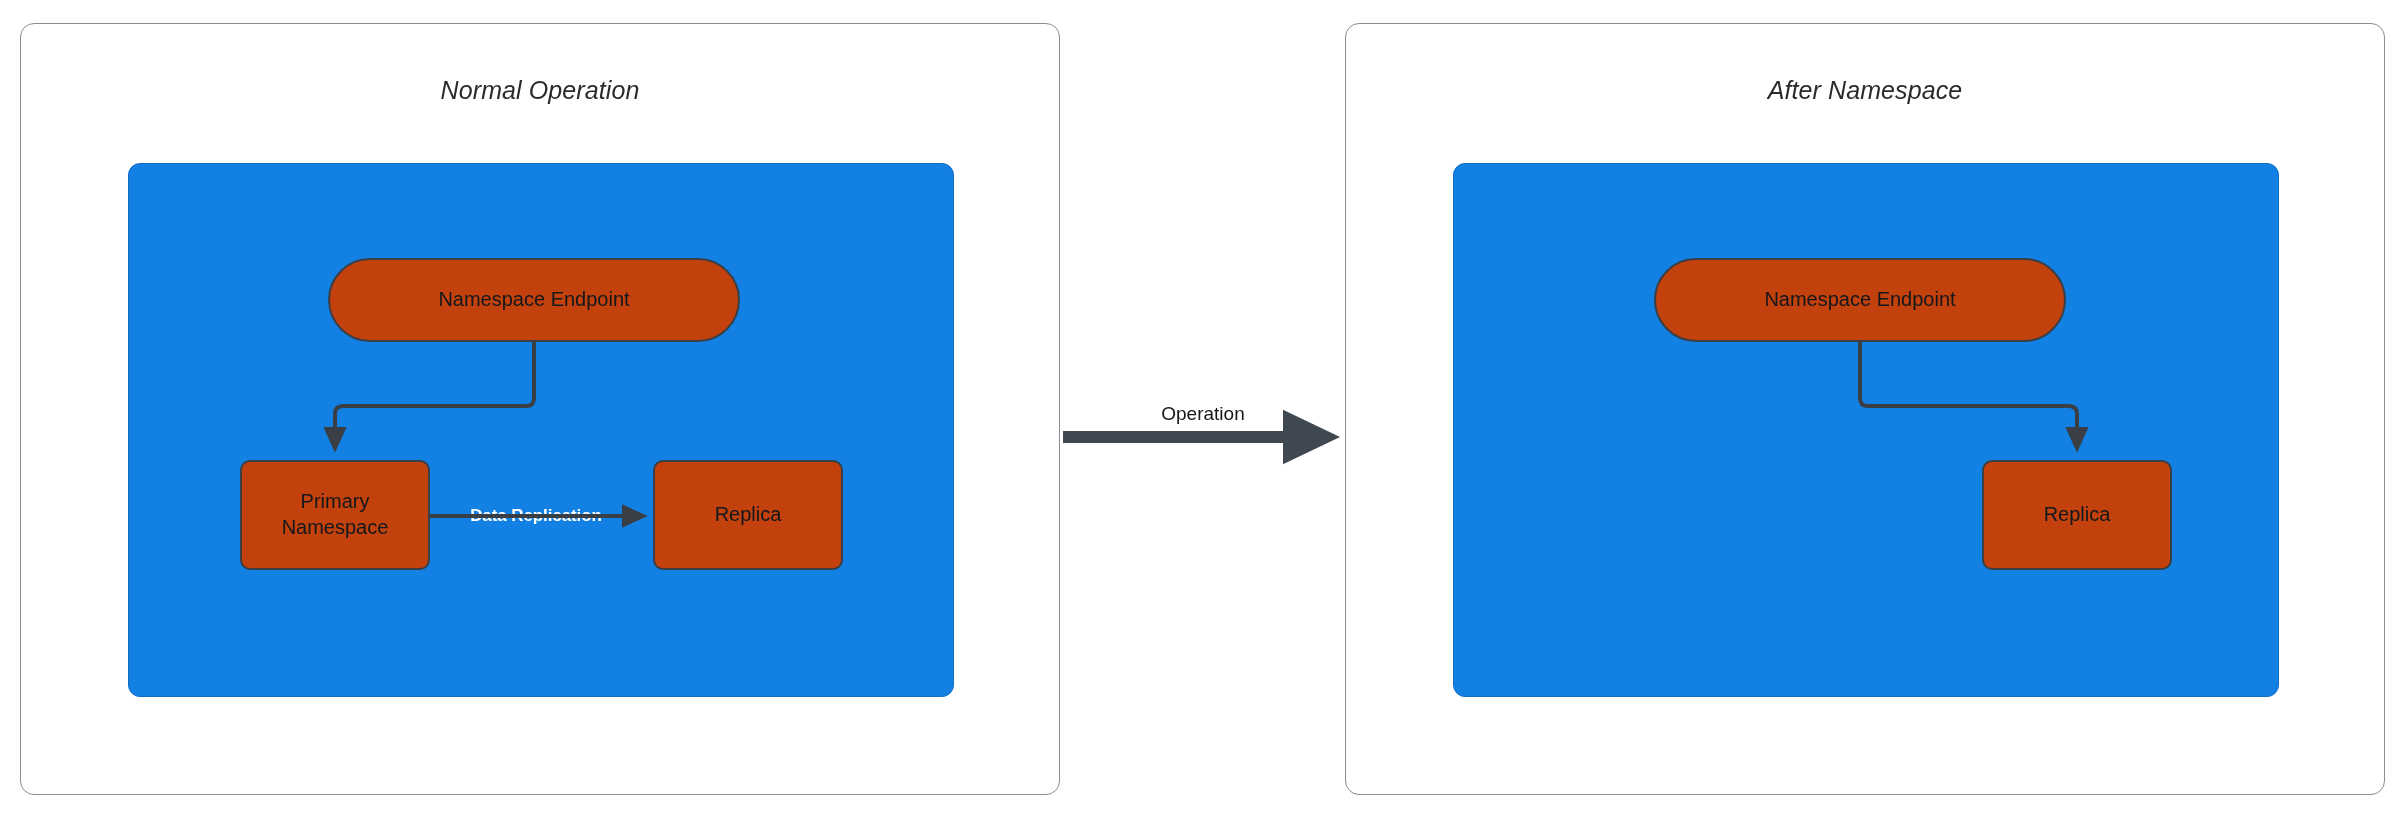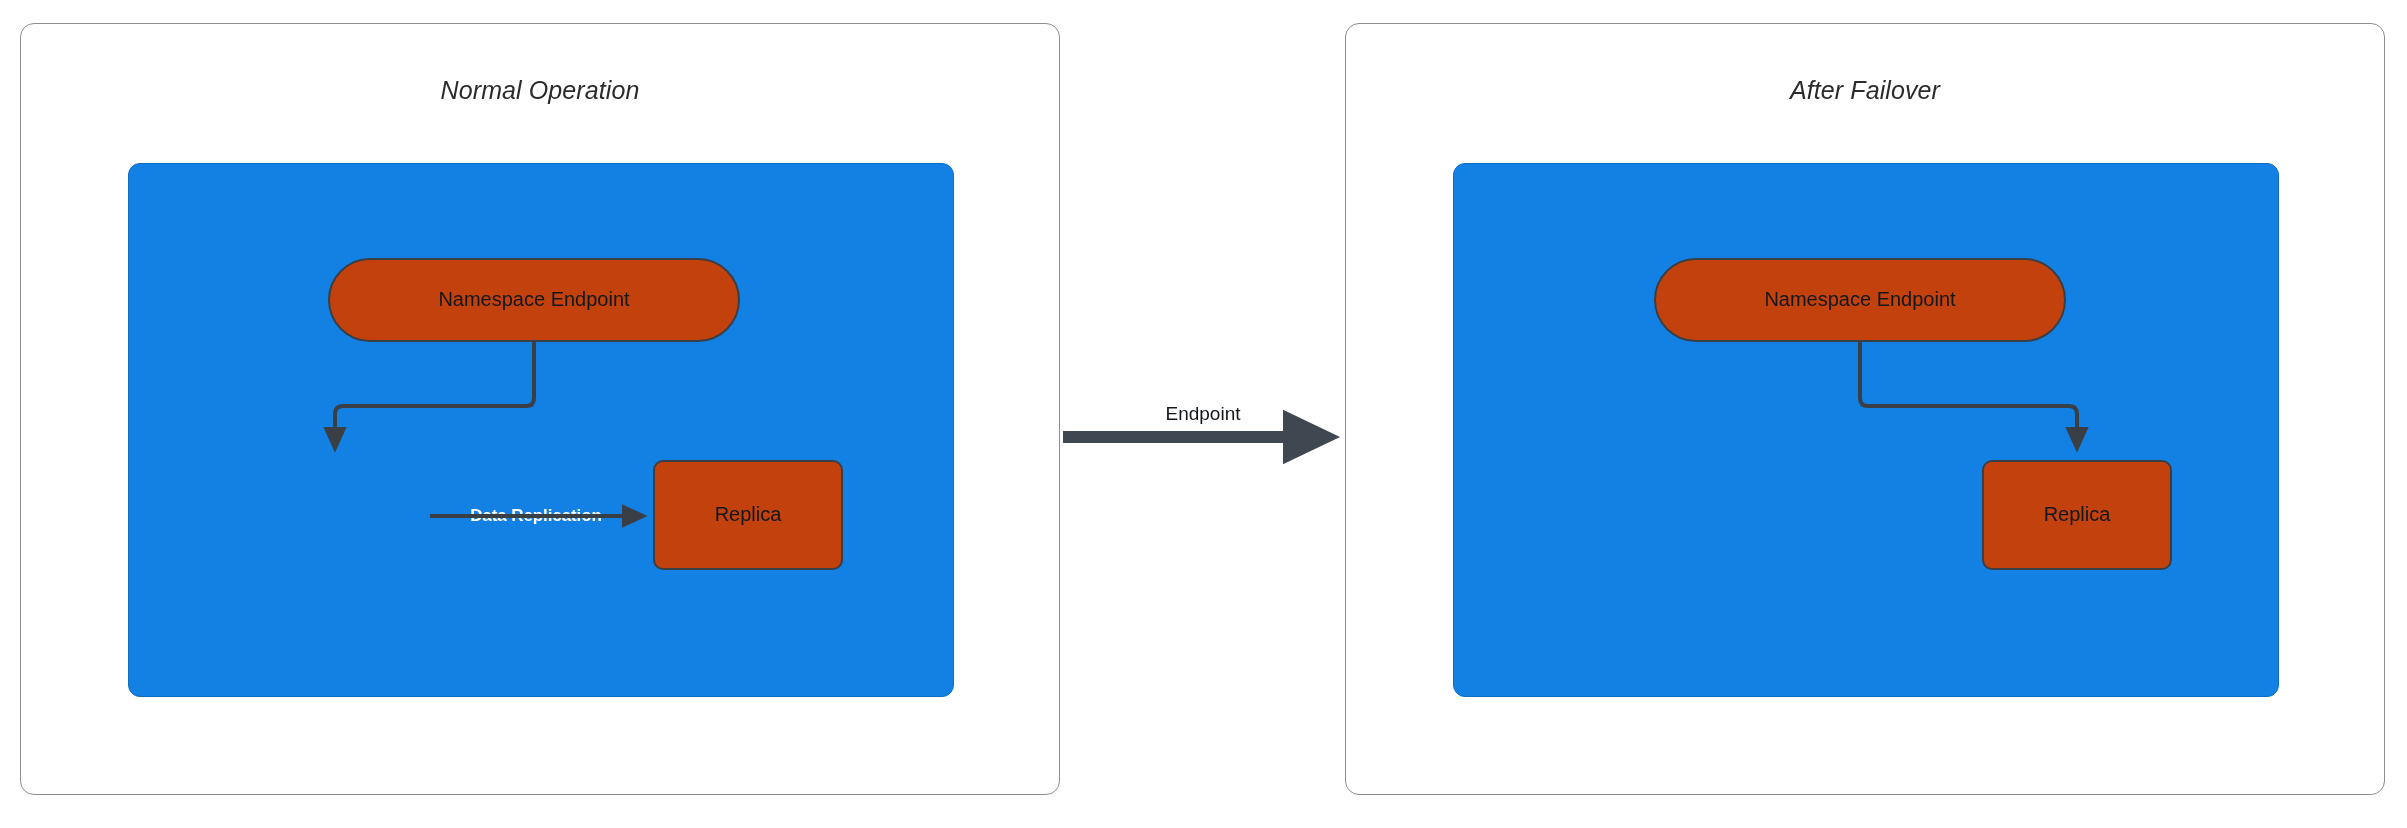--- a/index.html
+++ b/index.html
@@ -145,37 +145,39 @@
 <div id="stage">
 
   <div class="panel" id="panel-left">
     <div class="panel-title">Normal Operation</div>
   </div>
 
   <div class="blue-region" id="blue-left"></div>
 
   <div class="node stadium" id="n-endpoint-l">Namespace Endpoint</div>
 
+  <div class="node rect" id="n-primary-l">Primary
+Namespace</div>
 
   <div class="node rect" id="n-replica-l">Replica</div>
 
   <div class="edge-label" style="left:536px; top:516px;">Data Replication</div>
 
   <div class="panel" id="panel-right">
-    <div class="panel-title">After Failover</div>
+    <div class="panel-title">After Namespace</div>
   </div>
 
   <div class="blue-region" id="blue-right"></div>
 
   <div class="node stadium" id="n-endpoint-r">Namespace Endpoint</div>
 
 
   <div class="node rect" id="n-replica-r">Replica</div>
 
-  <div class="edge-label-plain" style="left:1203px; top:414px;">Endpoint</div>
+  <div class="edge-label-plain" style="left:1203px; top:414px;">Operation</div>
 
   <svg id="edges" viewBox="0 0 2407 828">
     <defs>
       <marker id="arrow-sm" viewBox="0 0 12 12" refX="9" refY="6" markerWidth="7" markerHeight="7" orient="auto-start-reverse">
         <path d="M 0 1 L 11 6 L 0 11 z" fill="#3a3f46"></path>
       </marker>
       <marker id="arrow-big" viewBox="0 0 12 12" refX="8.5" refY="6" markerWidth="5" markerHeight="5" orient="auto-start-reverse">
         <path d="M 0 0.5 L 11.5 6 L 0 11.5 z" fill="#3f4750"></path>
       </marker>
     </defs>

